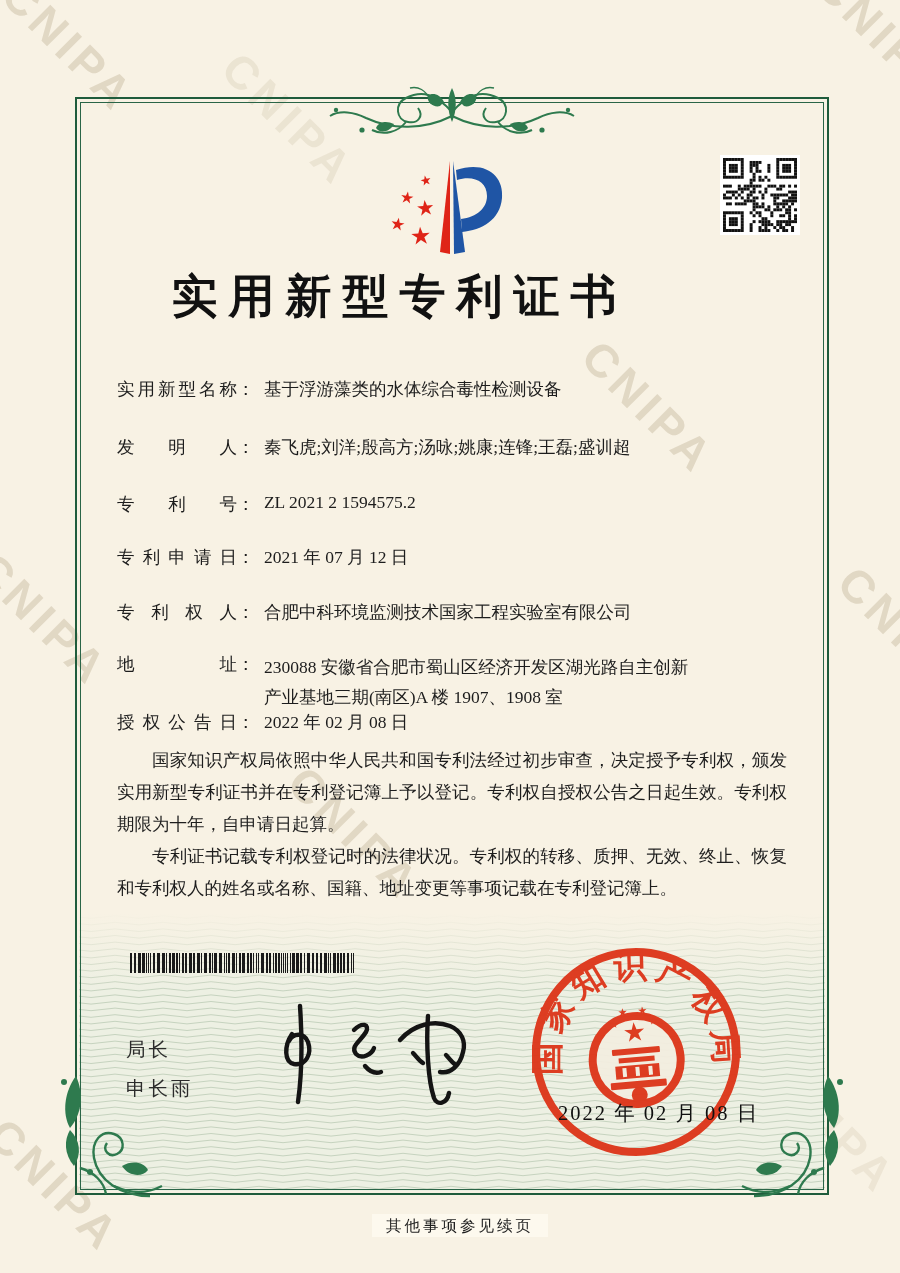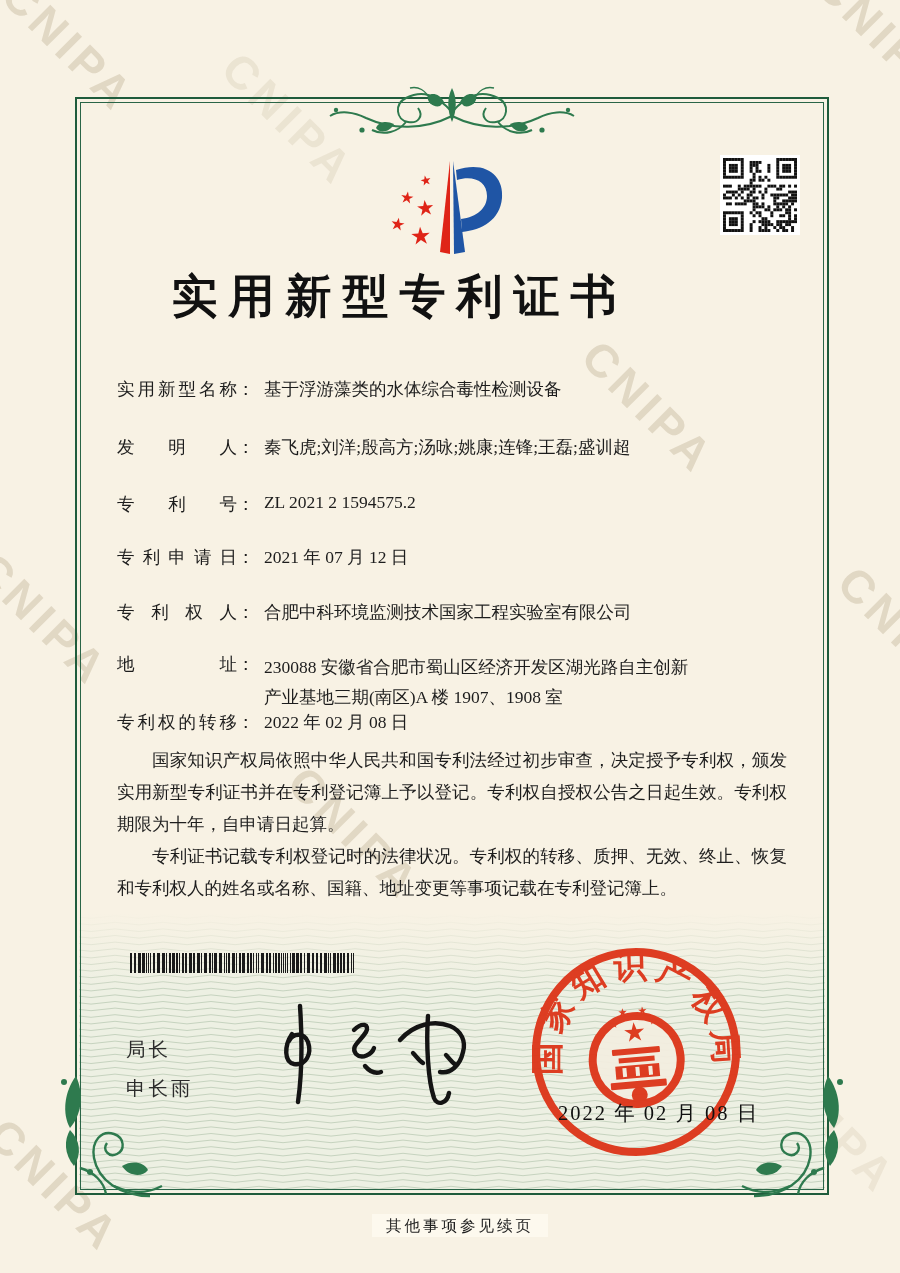--- a/index.html
+++ b/index.html
@@ -495,21 +495,21 @@
       <span class="fvalue">合肥中科环境监测技术国家工程实验室有限公司</span>
     </div>
     <div class="frow" style="top:275px;">
       <span class="flabel">地址</span><span class="colon">：</span>
       <span class="fvalue addrv">
         <div>230088 安徽省合肥市蜀山区经济开发区湖光路自主创新</div>
         <div>产业基地三期(南区)A 楼 1907、1908 室</div>
       </span>
     </div>
     <div class="frow" style="top:333px;width:680px;">
-      <span class="flabel">专利权的转移</span><span class="colon">：</span>
+      <span class="flabel">授权公告日</span><span class="colon">：</span>
       <span class="fvalue">2022 年 02 月 08 日</span>
     </div>
   </div>
 
   <div class="paras">
     <p>国家知识产权局依照中华人民共和国专利法经过初步审查，决定授予专利权，颁发实用新型专利证书并在专利登记簿上予以登记。专利权自授权公告之日起生效。专利权期限为十年，自申请日起算。</p>
     <p>专利证书记载专利权登记时的法律状况。专利权的转移、质押、无效、终止、恢复和专利权人的姓名或名称、国籍、地址变更等事项记载在专利登记簿上。</p>
   </div>
 
   <svg id="barcode" width="228" height="20">

